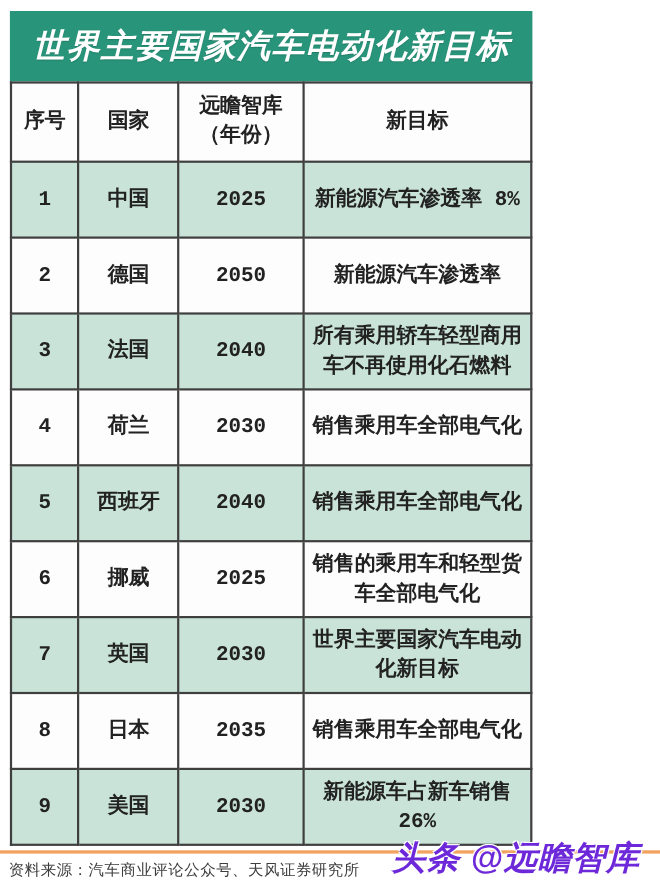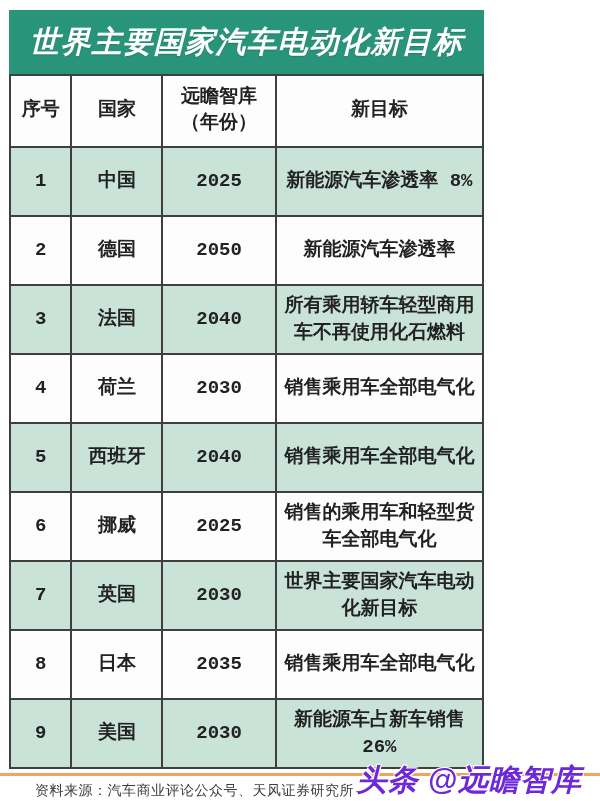--- a/index.html
+++ b/index.html
@@ -69,21 +69,20 @@
     width: 600px; height: 3px;
     background: #f2a360;
   }
   .source-line {
     position: absolute;
     left: 8px; top: 782px;
     font-size: 14px;
     color: #3d3d3d;
     letter-spacing: 0.5px;
     white-space: nowrap;
-    margin-left: 27px;
   }
   .watermark {
     position: absolute;
     right: 18px; top: 760px;
     font-size: 30px;
     font-weight: bold;
     font-style: italic;
     color: #6d28d9;
     letter-spacing: 1px;
     text-shadow:

